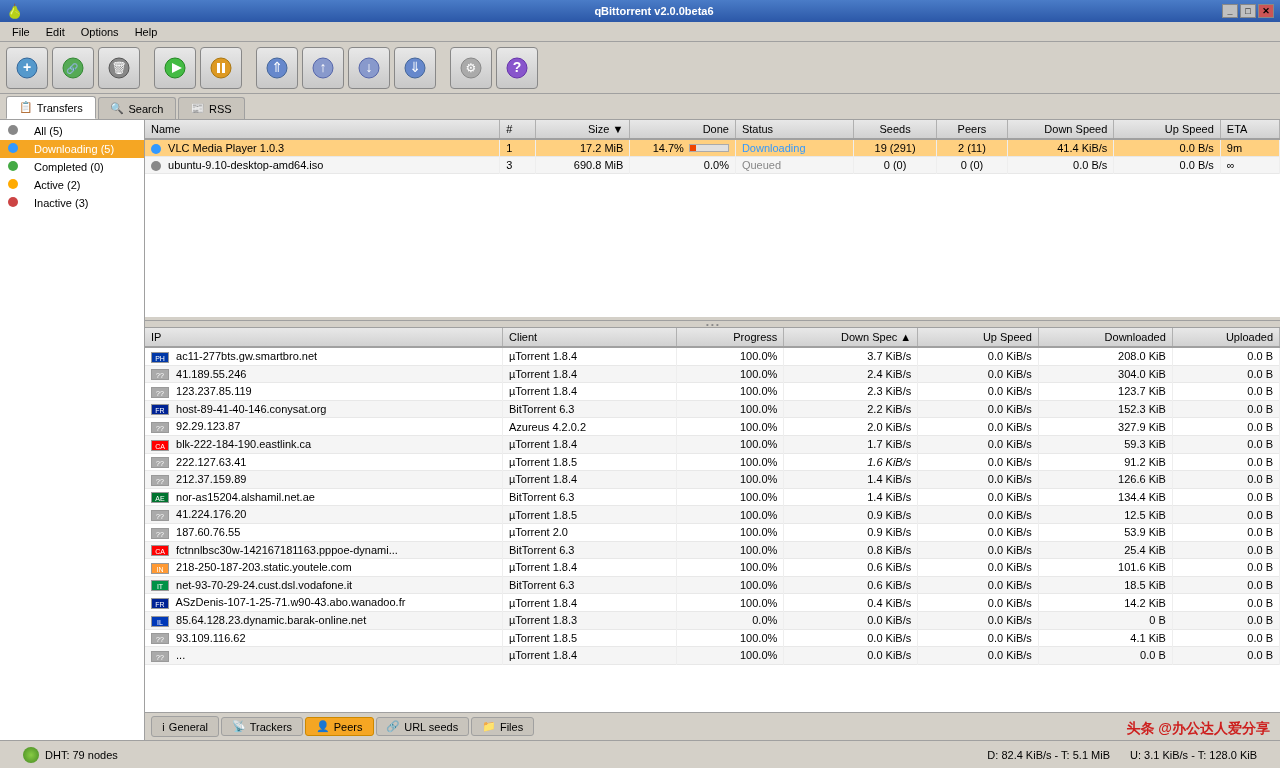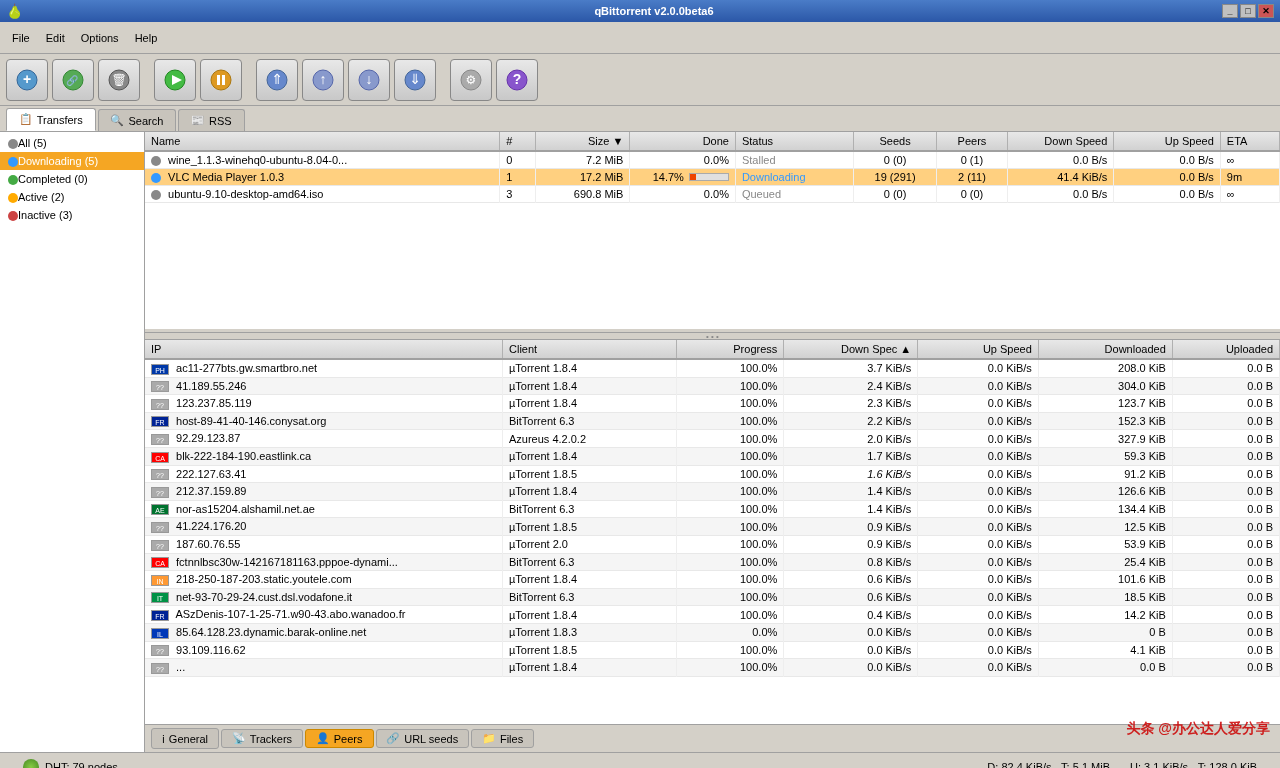--- a/index.html
+++ b/index.html
@@ -33,21 +33,21 @@
       border: 1px solid #888;
       font-size: 9px;
       display: flex; align-items: center; justify-content: center;
       cursor: pointer;
       color: #000;
     }
 
     
     .menu-bar {
       background: #d4d0c8;
-      height: 32px;
+      height: 20px;
       display: flex;
       align-items: center;
       padding: 0 4px;
       border-bottom: 1px solid #a0a0a0;
     }
     .menu-item {
       padding: 2px 8px;
       font-size: 11px;
       cursor: pointer;
     }
@@ -110,21 +110,21 @@
     .sidebar {
       width: 145px;
       background: #ffffff;
       border-right: 1px solid #a0a0a0;
       padding: 2px 0;
       overflow-y: auto;
     }
     .sidebar-item {
       padding: 3px 8px;
       cursor: pointer;
-      display: flex; align-items: flex-end; gap: 0;
+      display: flex; align-items: flex-start; gap: 16px;
       font-size: 11px;
       white-space: nowrap;
     }
     .sidebar-item.active { background: #f5a623; color: white; }
     .sidebar-dot {
       width: 10px; height: 10px;
       border-radius: 50%;
       display: inline-block;
       flex-shrink: 0;
     }
@@ -440,38 +440,20 @@
             <th class="col-done"><span>Done</span></th>
             <th class="col-status"><span>Status</span></th>
             <th class="col-seeds"><span>Seeds</span></th>
             <th class="col-peers"><span>Peers</span></th>
             <th class="col-down"><span>Down Speed</span></th>
             <th class="col-up"><span>Up Speed</span></th>
             <th class="col-eta"><span>ETA</span></th>
           </tr>
         </thead>
         <tbody id="torrent-tbody">
-        <tr>
-      <td class="col-name">
-        <span style="display:inline-block;width:10px;height:10px;background:#888888;border-radius:50%;margin-right:4px;vertical-align:middle;"></span>
-        wine_1.1.3-winehq0-ubuntu-8.04-0...
-      </td>
-      <td class="col-num">0</td>
-      <td class="col-size" style="text-align:right;">7.2 MiB</td>
-      <td class="col-done" style="text-align:right;">
-        0.0%
-        
-      </td>
-      <td class="col-status" style="color:#888888;">Stalled</td>
-      <td class="col-seeds" style="text-align:center;">0 (0)</td>
-      <td class="col-peers" style="text-align:center;">0 (1)</td>
-      <td class="col-down" style="text-align:right;">0.0 B/s</td>
-      <td class="col-up" style="text-align:right;">0.0 B/s</td>
-      <td class="col-eta">∞</td>
-    </tr>
             <tr style="background: rgb(255, 208, 128);">
       <td class="col-name">
         <span style="display:inline-block;width:10px;height:10px;background:#3399ff;border-radius:50%;margin-right:4px;vertical-align:middle;"></span>
         VLC Media Player 1.0.3
       </td>
       <td class="col-num">1</td>
       <td class="col-size" style="text-align:right;">17.2 MiB</td>
       <td class="col-done" style="text-align:right;">
         14.7%
         <div class="progress-bar-bg" style="width:40px;height:8px;display:inline-block;margin-left:2px;"><div class="progress-bar-fill" style="width:14.7%;background:#ee4400;height:100%;"></div></div>

